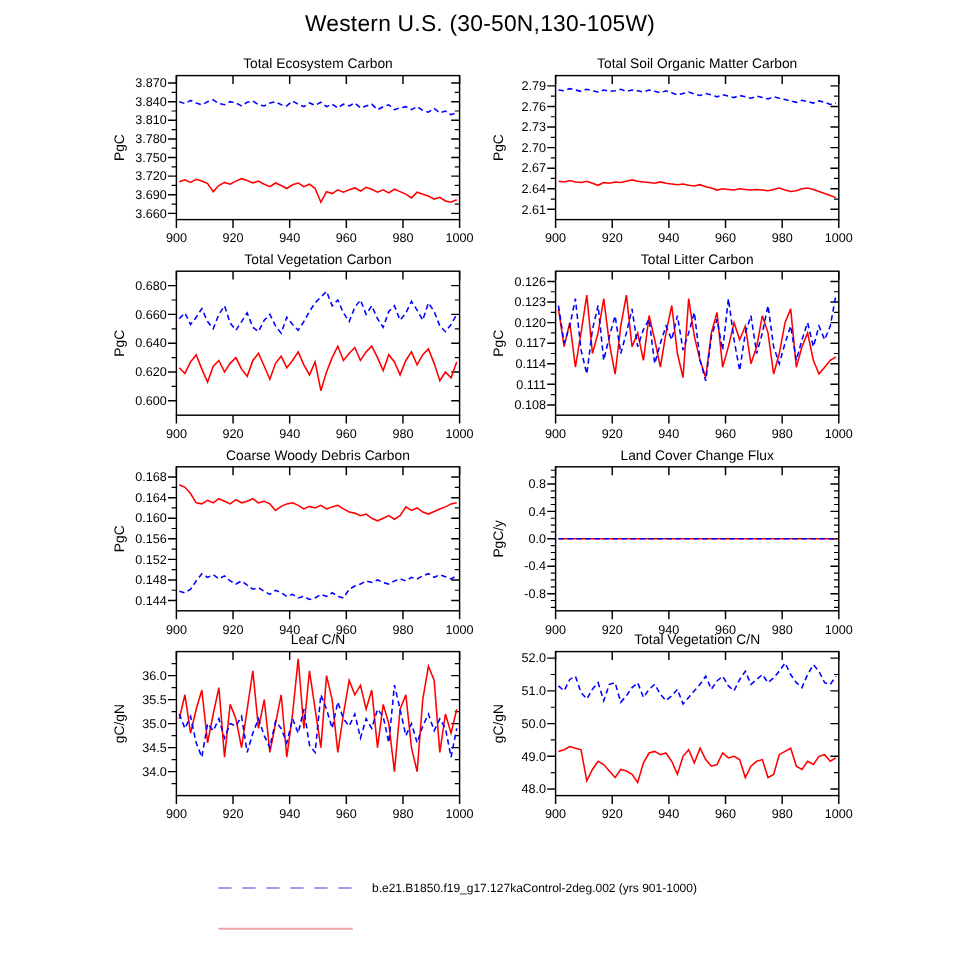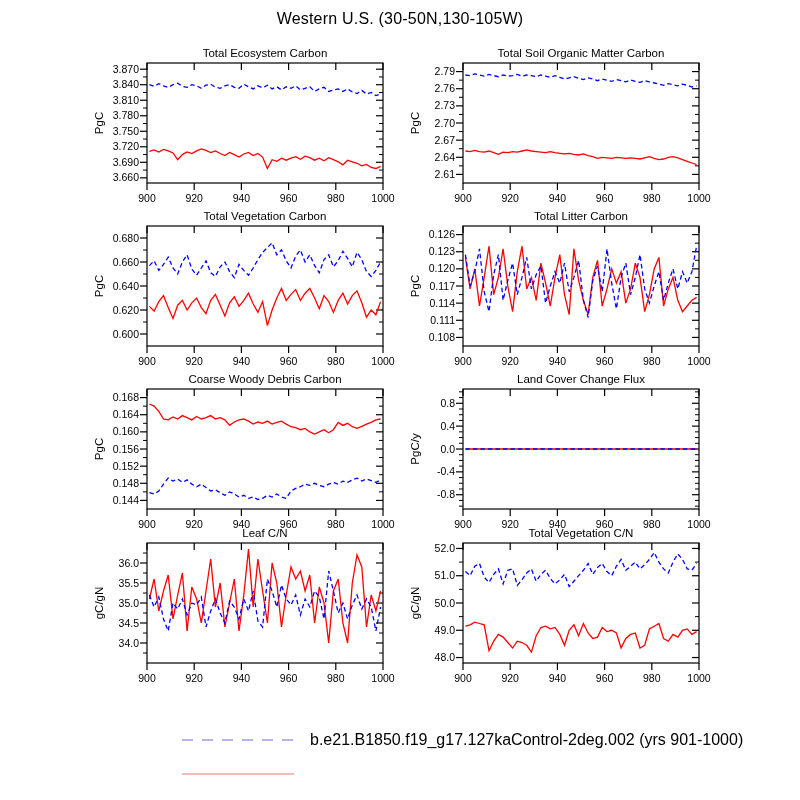--- a/index.html
+++ b/index.html
@@ -1,24 +1,24 @@
 <!DOCTYPE html>
 <html><head>
 <meta charset="utf-8">
 <style>
   html,body{margin:0;padding:0;background:#ffffff;}
   #page{position:relative;width:800px;height:800px;background:#ffffff;overflow:hidden;
         font-family:"Liberation Sans",sans-serif;color:#000;}
   .main-title{position:absolute;top:10px;left:0;width:800px;text-align:center;
-              font-size:16px;font-weight:400;letter-spacing:0.2px;}
+              font-size:19px;font-weight:400;letter-spacing:0.2px;}
   svg text{font-family:"Liberation Sans",sans-serif;fill:#000;}
   .legend{position:absolute;left:180px;top:733px;}
   .legend-row{display:flex;align-items:center;height:14px;margin-bottom:20px;}
   .legend-row svg{display:block;}
-  .legend-label{font-size:16px;margin-left:14px;white-space:nowrap;}
+  .legend-label{font-size:10px;margin-left:14px;white-space:nowrap;}
 </style>
 </head>
 <body>
 
 <div id="page">
   <div class="main-title">Western U.S. (30-50N,130-105W)</div>
 
   <div id="charts">
       <svg width="315" height="165" style="position: absolute; left: 87px; top: 45px;">
         <text x="178" y="12" text-anchor="middle" font-size="11.5">Total Ecosystem Carbon</text>

